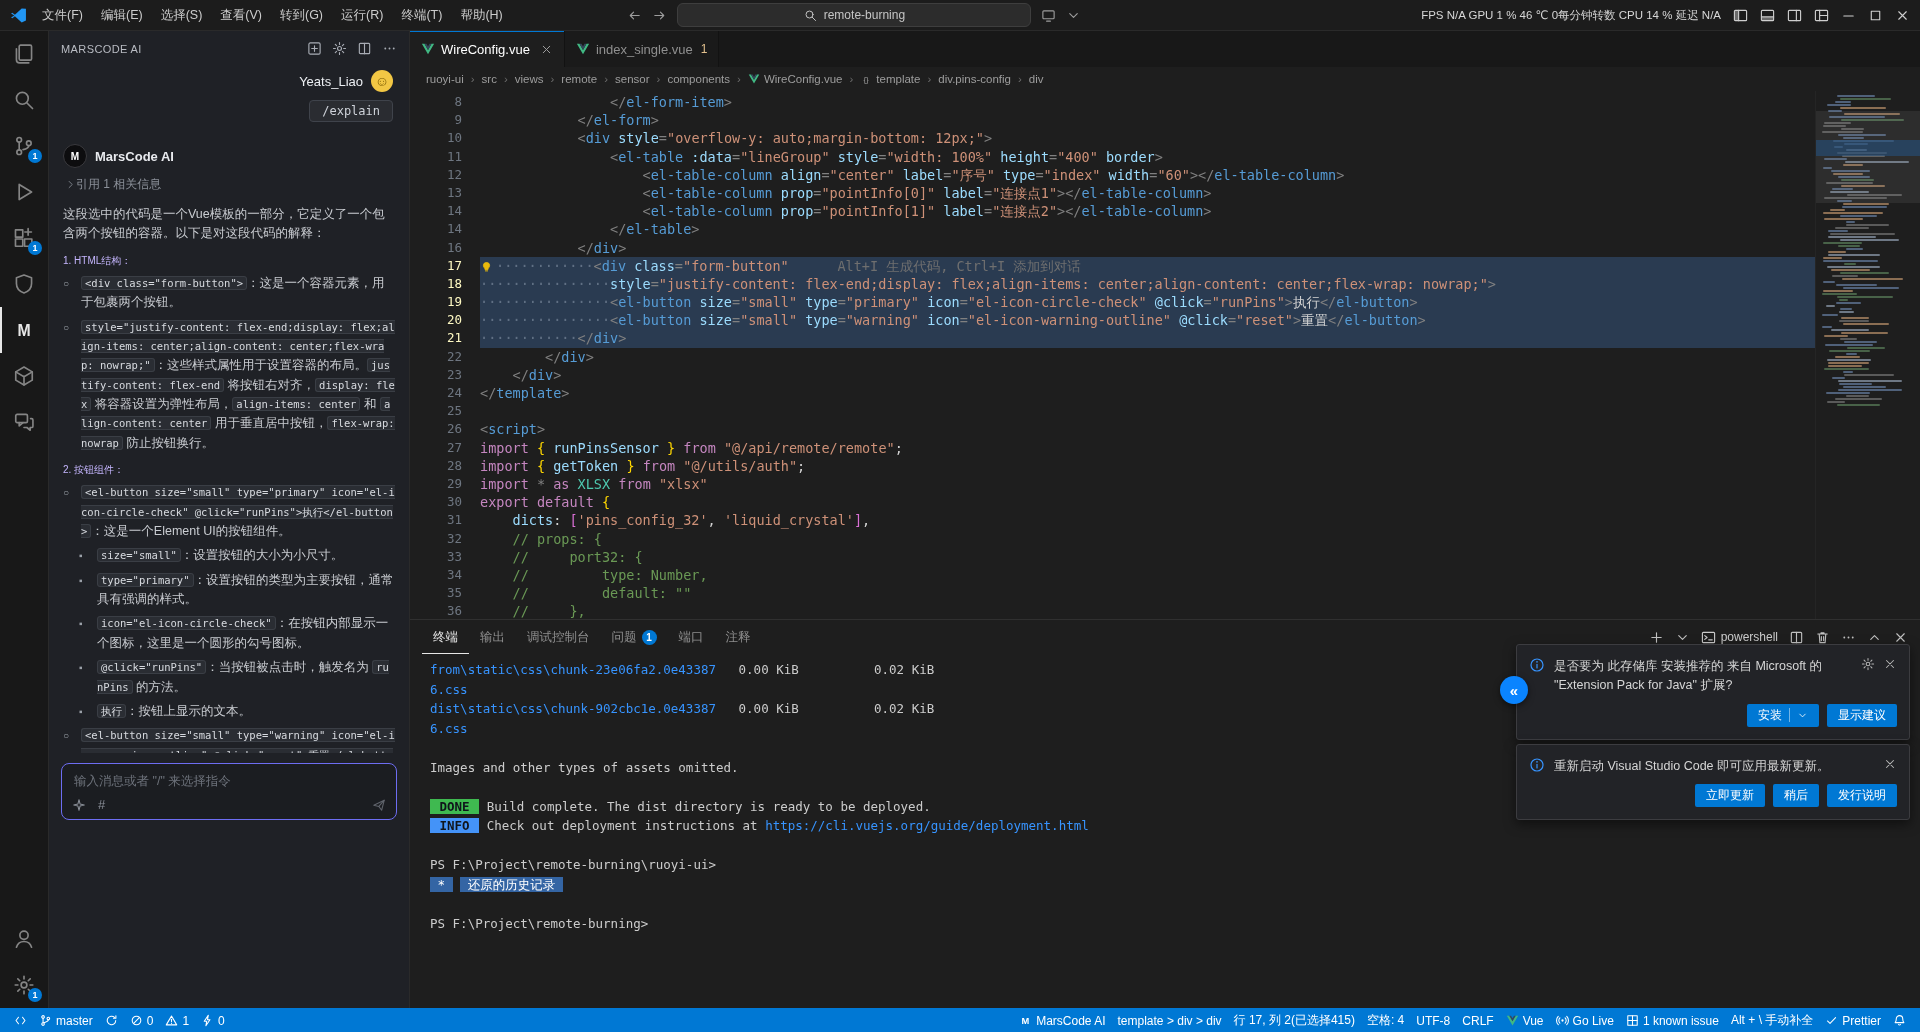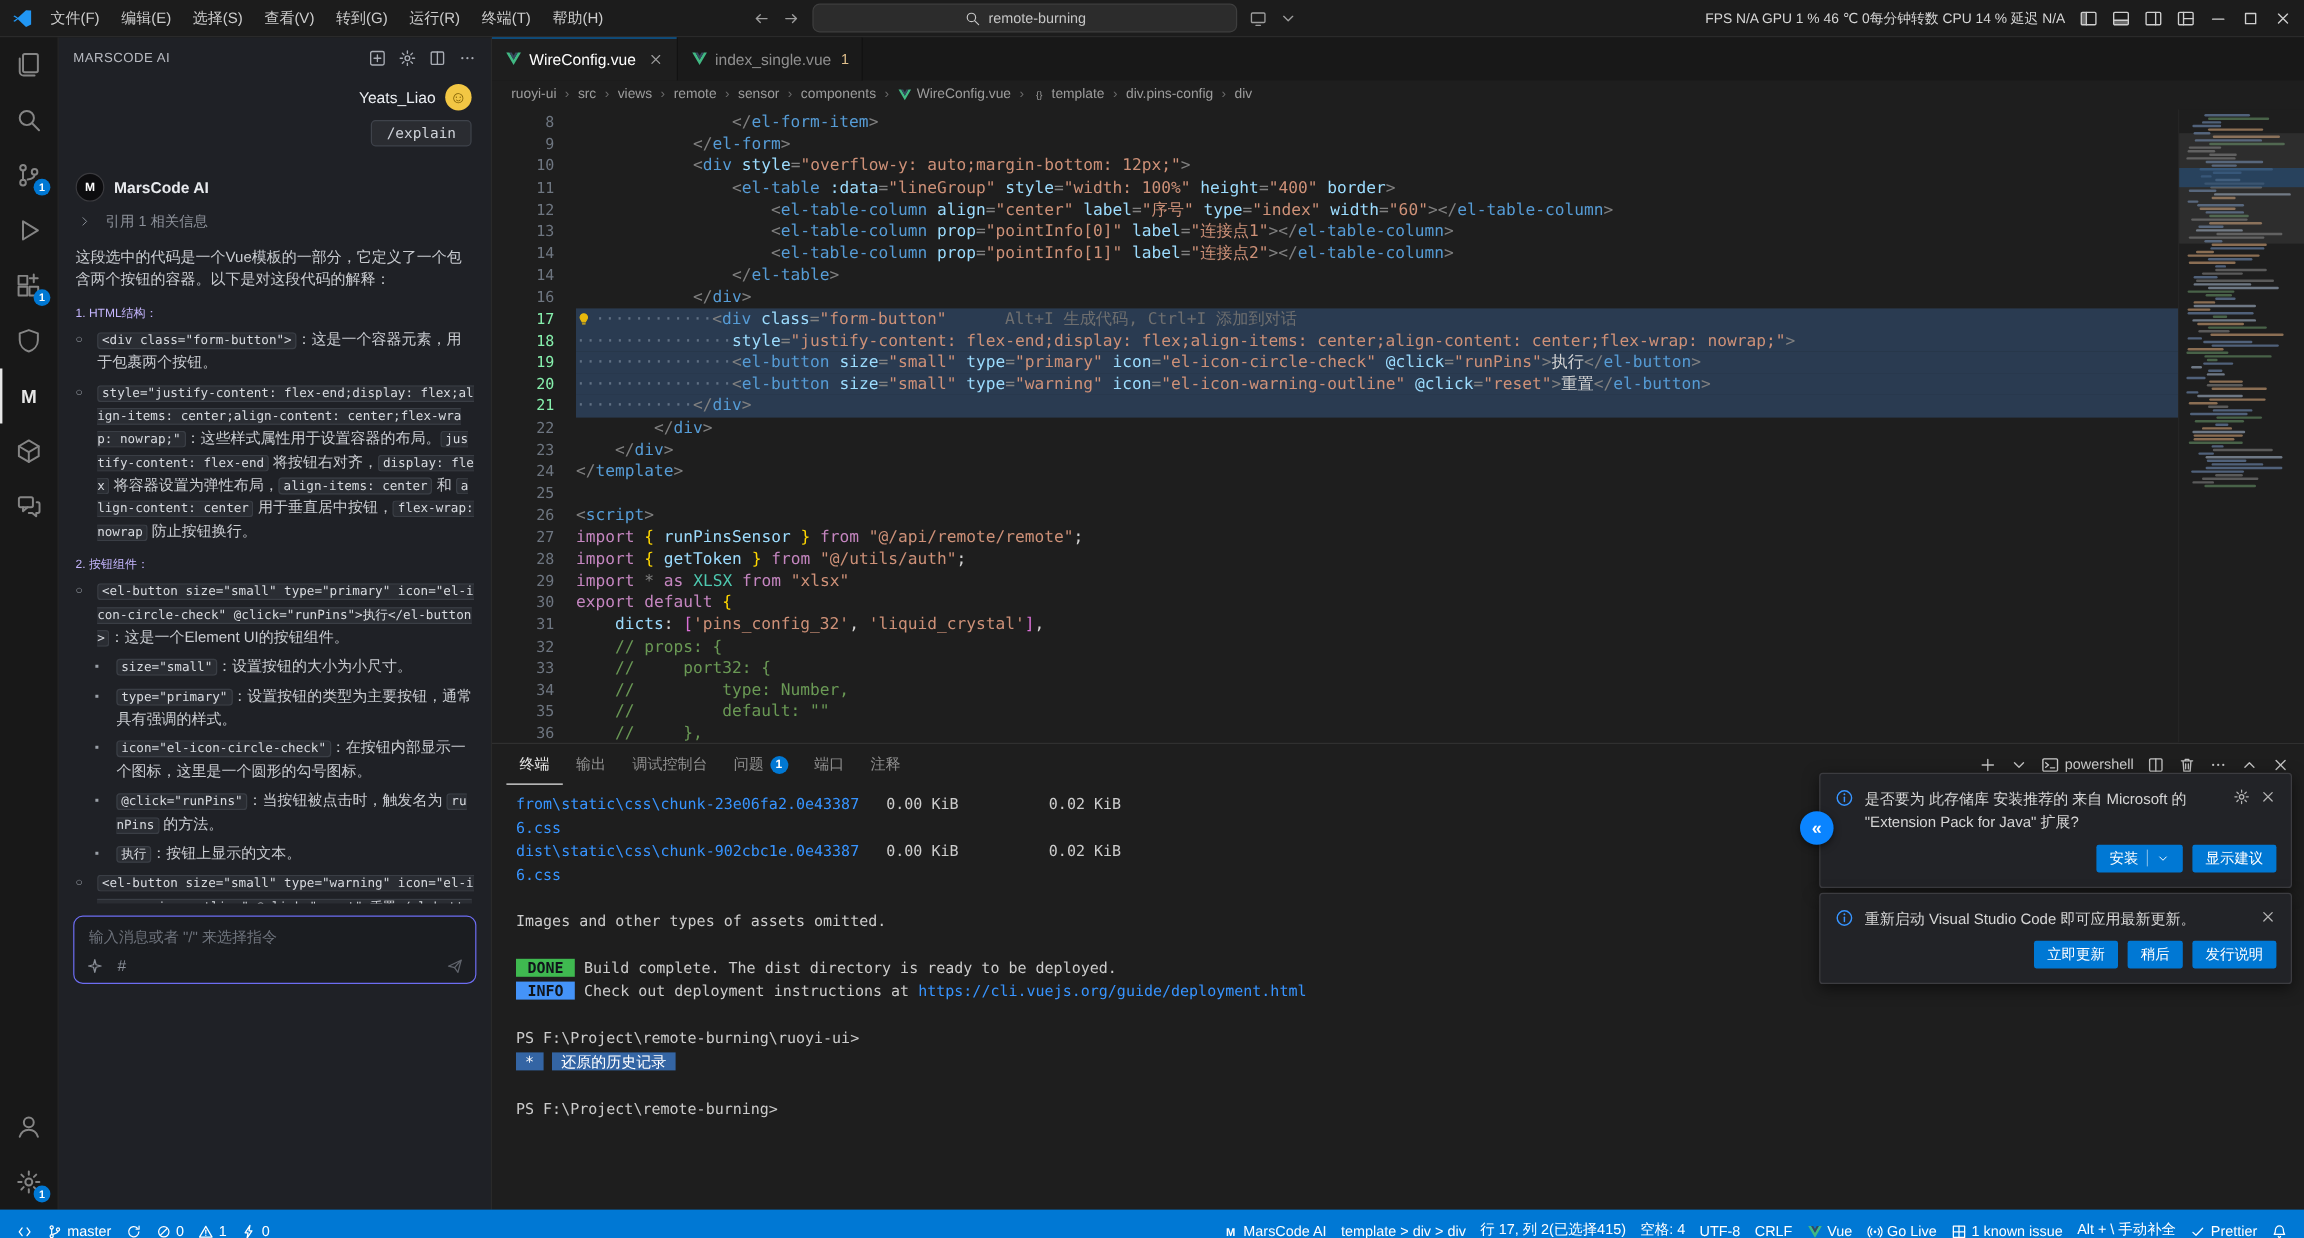--- a/index.html
+++ b/index.html
@@ -41,21 +41,21 @@
   .sb-icons .icn svg{width:15px;height:15px}
   .sb-user{display:flex;align-items:center;justify-content:flex-end;gap:8px;padding:6px 16px;color:#eceff3;font-size:13px}
   .avatar{width:22px;height:22px;border-radius:50%;background:#f2c744;color:#7a5b00;display:flex;align-items:center;justify-content:center;font-size:14px}
   .chip-row{display:flex;justify-content:flex-end;padding:2px 16px 10px}
   .chip{background:#2a2c31;border:1px solid #3f434b;border-radius:4px;padding:3px 12px;font-size:12px;color:#cfd3da;
         font-family:"DejaVu Sans Mono",monospace}
   .chat-head{display:flex;align-items:center;gap:8px;padding:12px 14px 4px}
   .ai-logo{width:22px;height:22px;border-radius:50%;background:#0d0d0f;border:1px solid #3a3a3e;color:#fff;display:flex;align-items:center;justify-content:center}
   .ai-logo svg{width:14px;height:14px}
   .ai-name{font-size:13px;font-weight:700;color:#e8eaee}
-  .ref-row{display:flex;align-items:center;gap:12px;padding:4px 16px 8px;color:#8b9099;font-size:12px}
+  .ref-row{display:flex;align-items:center;gap:0;padding:4px 16px 8px;color:#8b9099;font-size:12px}
   .ref-row .icn svg{width:11px;height:11px}
   .chat-blocks{padding:0 14px;max-height:552px;overflow:hidden}
   .chat-p{font-size:12.5px;color:#c9ccd1;line-height:1.55;margin:4px 0 8px}
   .chat-h{font-size:10px;color:#c4b5fd;font-weight:400;margin:10px 0 6px}
   .chat-li{display:flex;gap:6px;margin:5px 0;font-size:12.5px;line-height:1.55;color:#c9ccd1}
   .chat-li.sub{margin-left:16px}
   .li-marker{flex:none;width:12px;color:#9aa0a8;font-size:10px;line-height:1.9}
   .li-body{flex:1;min-width:0;word-break:break-all}
   .chip-code{font-family:"DejaVu Sans Mono",monospace;font-size:10.5px;background:#2a2d33;border:1px solid #3a3e45;
     border-radius:3px;padding:0 3px;color:#d8dbe0}
@@ -80,21 +80,21 @@
   .tab-close svg{width:13px;height:13px}
   .breadcrumbs{height:24px;display:flex;align-items:center;gap:7px;padding:0 16px;font-size:11.5px;color:#9d9d9d;flex:none}
   .crumb{display:flex;align-items:center;gap:4px;cursor:pointer}
   .crumb-icn svg{width:12px;height:12px}
   .crumb-sep{color:#6b6b6b}
 
   .editor-wrap{flex:1;display:flex;min-height:0;position:relative}
   .code-area{flex:1;overflow:hidden;padding-top:2px;font-family:"DejaVu Sans Mono","Liberation Mono",monospace;font-size:13.5px}
   .code-line{display:flex;height:18.2px;line-height:18.2px;white-space:pre;cursor:text}
   .ln{flex:none;width:52px;text-align:right;padding-right:18px;color:#6e7681;font-size:12.5px}
-  .code-line.sel .ln{color:#86efac}
+  .code-line.sel .ln{color:#fef9c3}
   .codetxt{flex:1;min-width:0;white-space:pre}
   .code-line.sel .codetxt{background:rgba(56,93,138,.48)}
   .bulb{display:inline-block;vertical-align:-2px;margin-right:3px}
   .bulb svg{width:13px;height:13px;display:inline}
   .tk-p{color:#808080}.tk-tag{color:#569cd6}.tk-attr{color:#9cdcfe}.tk-str{color:#ce9178}
   .tk-pl{color:#d4d4d4}.tk-kw{color:#c586c0}.tk-id{color:#9cdcfe}.tk-cls{color:#4ec9b0}
   .tk-cmt{color:#6a9955}.tk-br{color:#ffd700}.tk-br2{color:#da70d6}
   .tk-ghost{color:#6f6f6f}
   .tk-ws{color:rgba(210,224,238,.32)}
 
@@ -120,21 +120,21 @@
   .t-plain{color:#cccccc}
   .t-url{color:#3794ff;}
   .t-done{background:#3fb950;color:#10151b;font-weight:700;padding:0 2px}
   .t-info{background:#4493f8;color:#10151b;font-weight:700;padding:0 2px}
   .t-sel{background:#3465a4;color:#fff}
 
   
   .statusbar{height:25px;background:#0078d4;display:flex;justify-content:space-between;align-items:center;
     padding:0 8px;font-size:12px;color:#fff;position:relative;z-index:35}
   .sb-side{display:flex;align-items:center;height:100%}
-  .sb-item{display:flex;align-items:flex-end;gap:4px;padding:0 6px;height:100%;cursor:pointer;white-space:nowrap}
+  .sb-item{display:flex;align-items:center;gap:4px;padding:0 6px;height:100%;cursor:pointer;white-space:nowrap}
   .sb-item .icn svg{width:13px;height:13px;stroke-width:1.3}
 
   
   .notifications{position:absolute;right:10px;top:0;width:392px;z-index:40}
   .toast{position:absolute;right:0;width:100%;background:#222327;border:1px solid #3c3c40;box-shadow:0 4px 12px rgba(0,0,0,.5);border-radius:3px}
   .toast:nth-child(1){top:644px}
   .toast:nth-child(2){top:744px}
   .toast-body{display:flex;gap:9px;padding:12px 12px 8px}
   .toast-info{color:#3794ff;flex:none}
   .toast-info svg{width:16px;height:16px}

